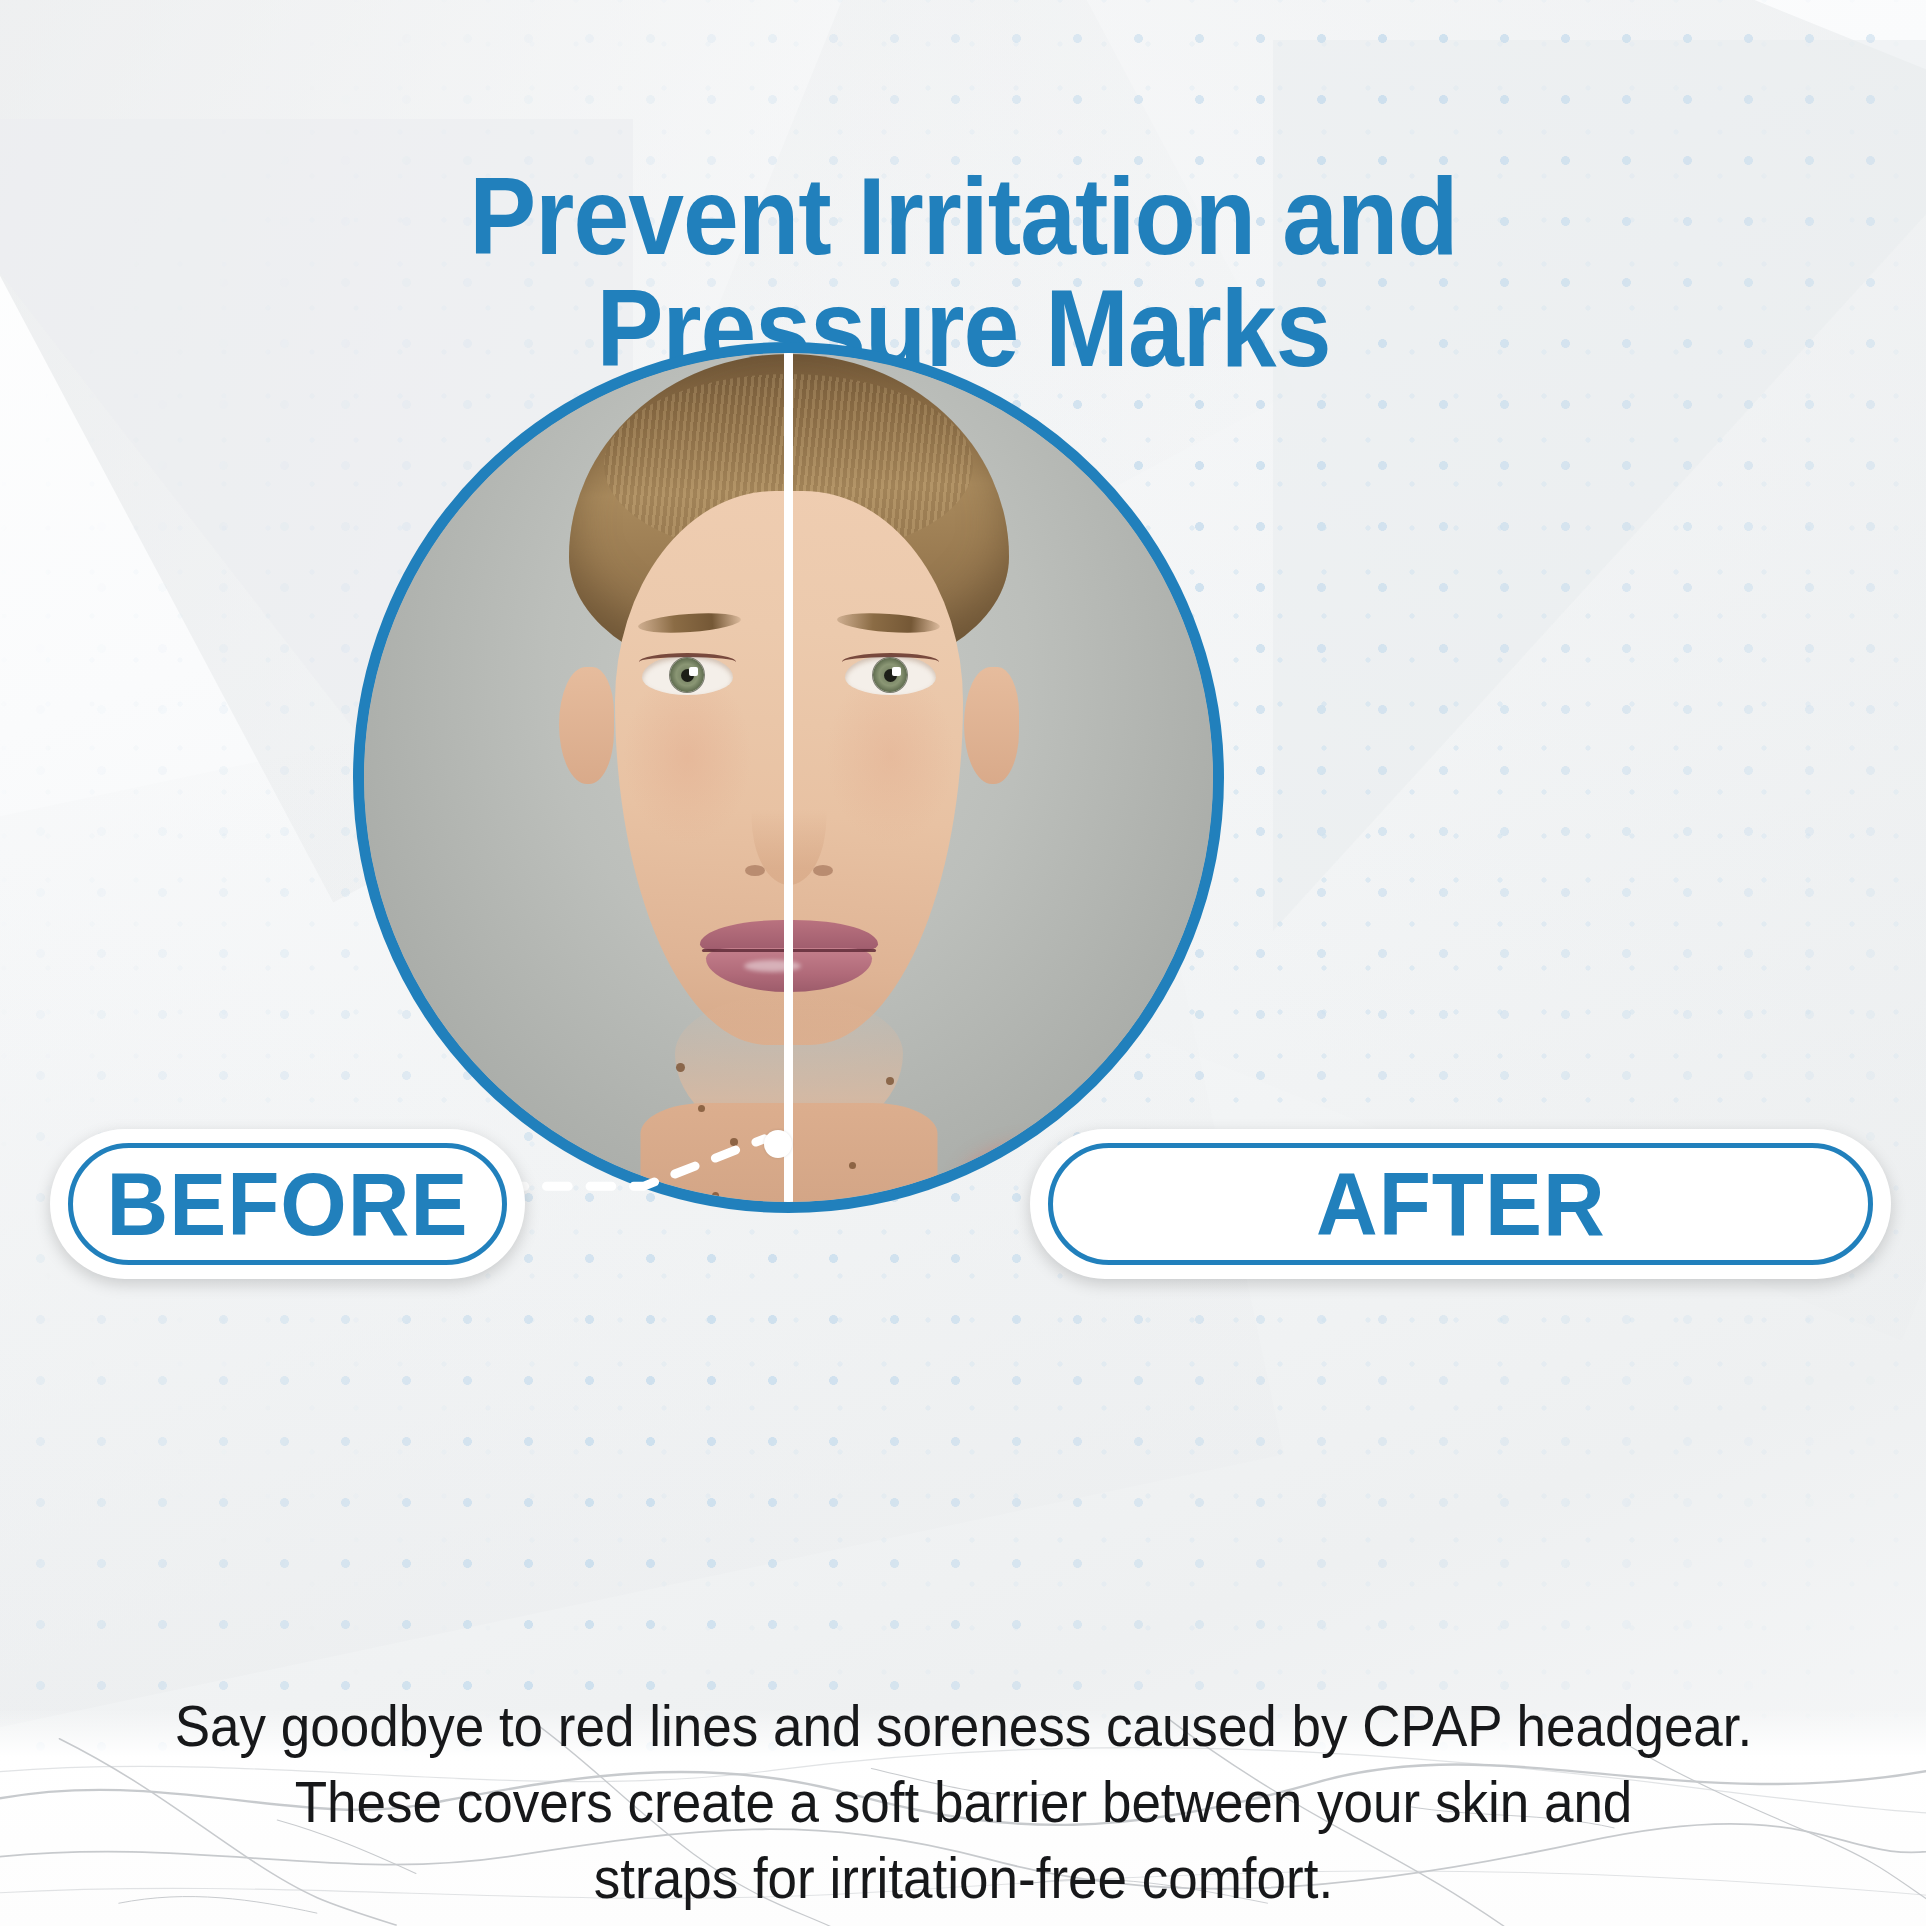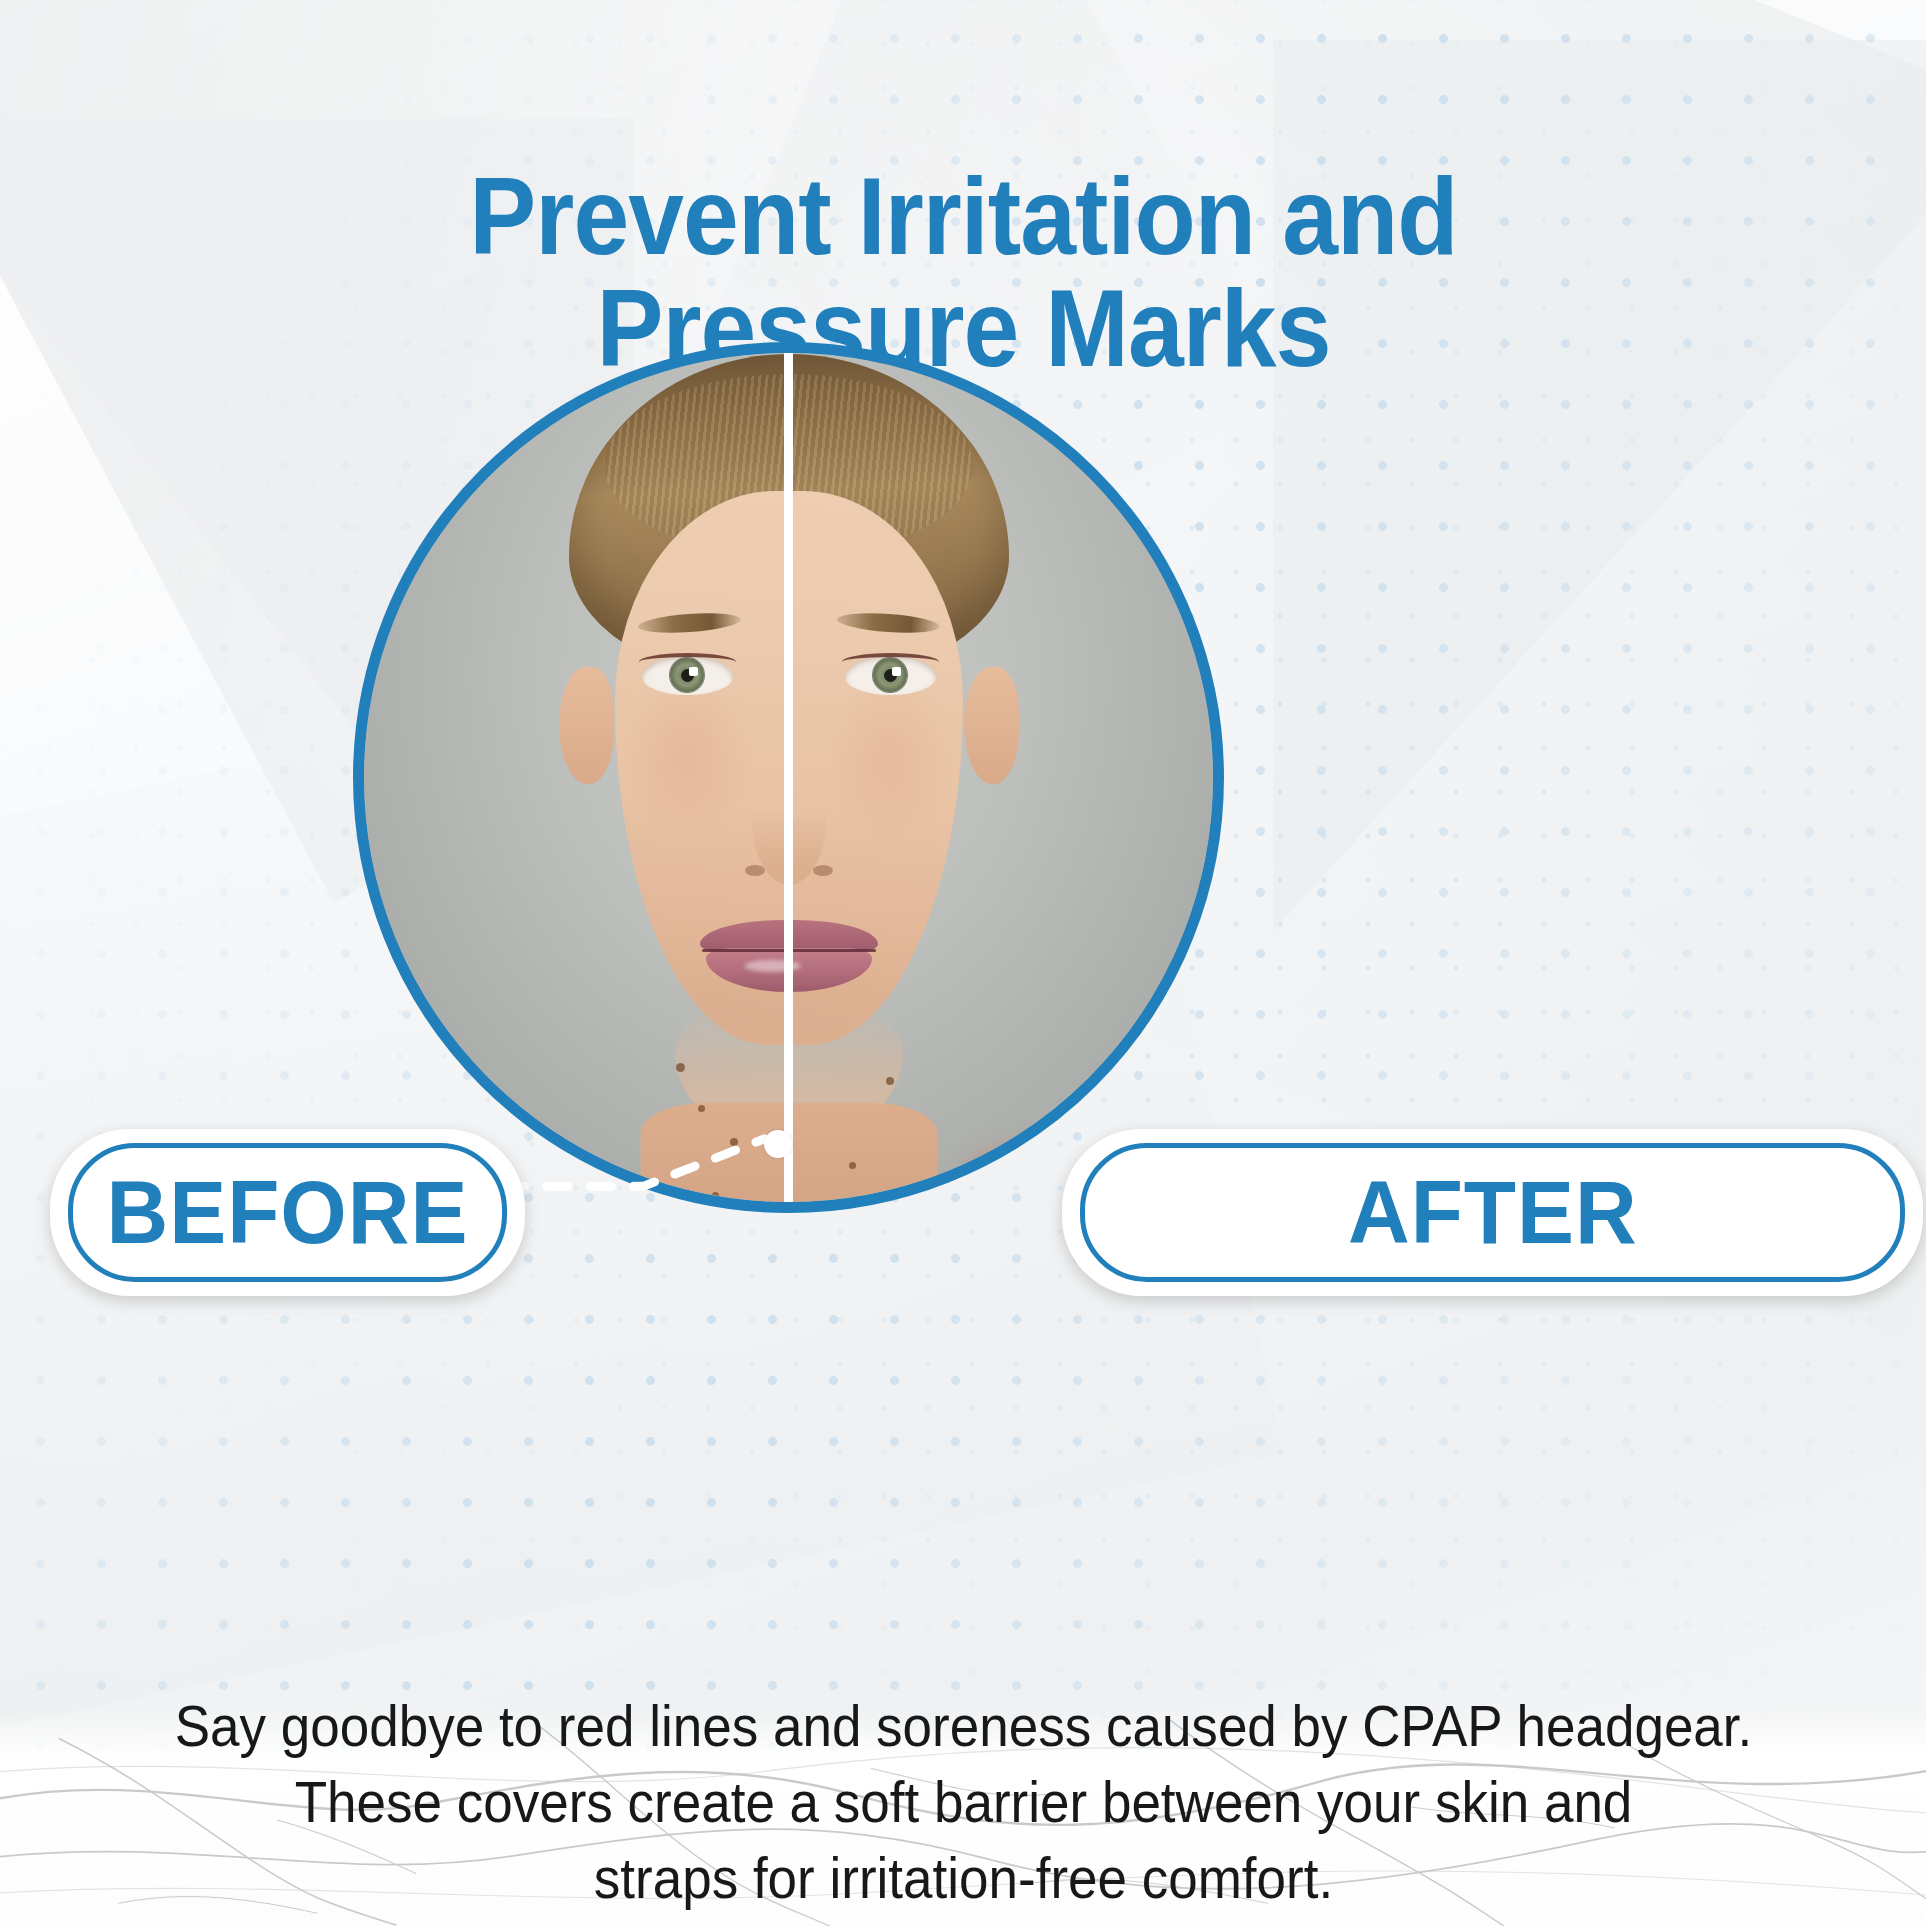--- a/index.html
+++ b/index.html
@@ -136,29 +136,29 @@
   
   .split{position:absolute;left:50%;top:0;bottom:0;width:9px;margin-left:-4.5px;
          background:#ffffff;z-index:6;}
 
   
   .dot-marker{position:absolute;width:28px;height:28px;border-radius:50%;
               background:#fff;z-index:8;box-shadow:0 0 3px rgba(0,0,0,.12);}
   .leader{position:absolute;z-index:7;}
 
   
-  .badge{position:absolute;top:1129px;height:167px;background:#fff;
+  .badge{position:absolute;top:1129px;height:150px;background:#fff;
          border-radius:79px;display:flex;align-items:center;justify-content:center;
          box-shadow:0 5px 16px rgba(0,0,0,.17);z-index:9;}
   .badge .inner{position:absolute;left:18px;right:18px;top:14px;bottom:14px;
          border:5px solid #2180bc;border-radius:67px;}
   .badge span{position:relative;font-size:89px;font-weight:800;color:#2180bc;
          letter-spacing:1px;line-height:1;transform:scaleX(.96);}
   #badge-before{left:50px;width:475px;}
-  #badge-after{left:1062px;width:861px;}
+  #badge-after{left:1030px;width:861px;}
 
   
   .caption{position:absolute;left:50px;right:50px;top:1632px;text-align:center;
            font-size:57px;line-height:1.33;color:#17181a;font-weight:400;
            font-stretch:condensed;transform:scaleX(.93);z-index:5;}
   .caption .cl{display:block;}
 
   
   .marble{position:absolute;left:0;right:0;bottom:0;height:218px;overflow:hidden;
           background:linear-gradient(180deg,rgba(255,255,255,0) 0%,#ffffff 22%,#fdfdfd 100%);}

